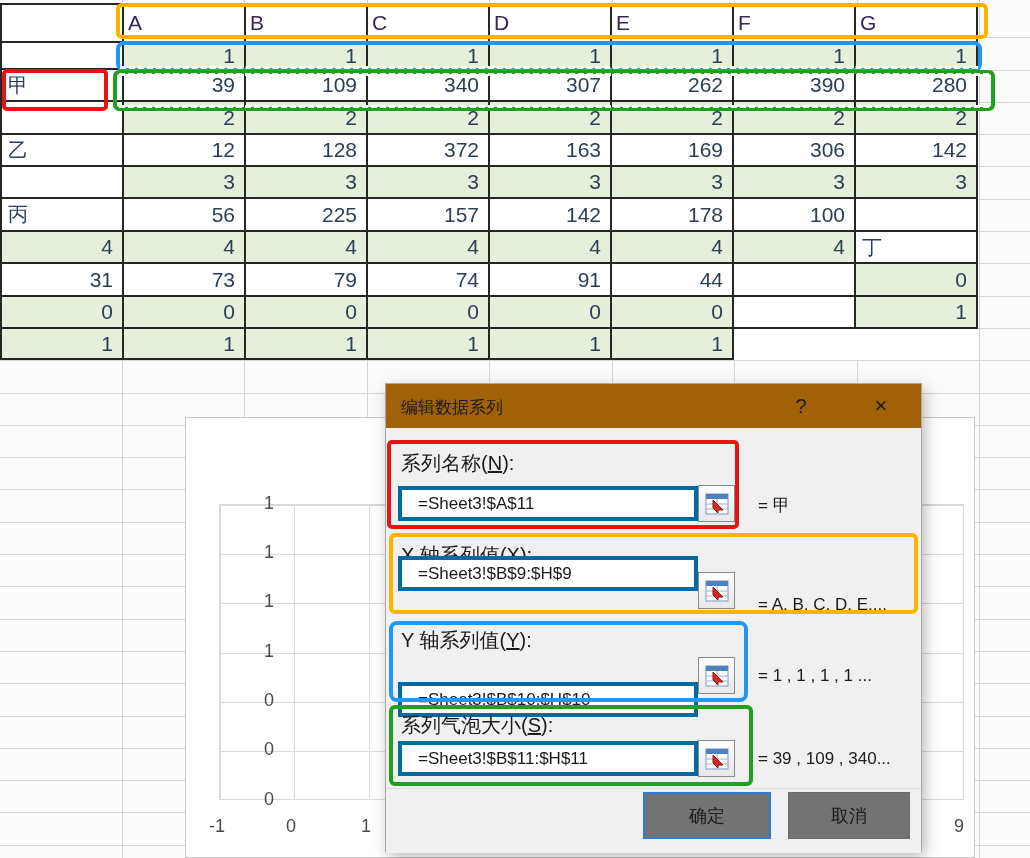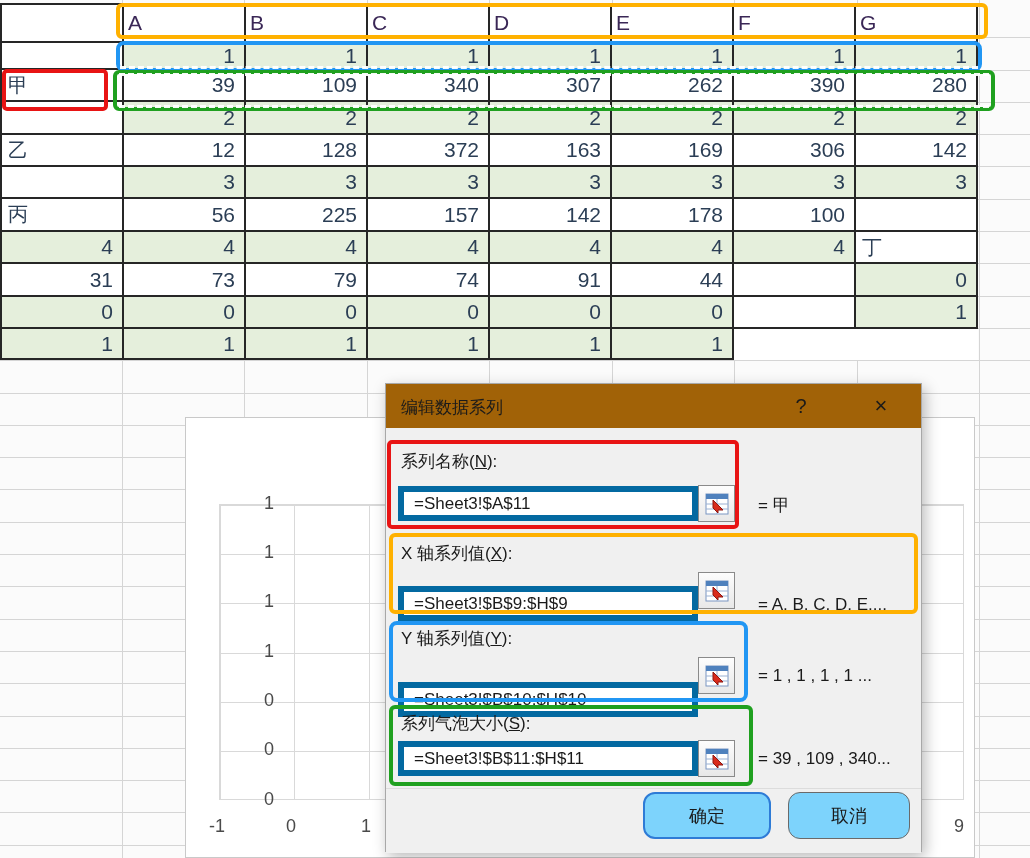--- a/index.html
+++ b/index.html
@@ -41,33 +41,33 @@
   
   .dialog { position:absolute; left:385px; top:383px; width:537px; height:469px;
     background:#f0f0f0; border:1px solid #a8a8a8;
     box-shadow:3px 5px 14px rgba(0,0,0,.28); }
   .titlebar { position:absolute; left:0; top:0; width:100%; height:44px; background:#a16207; }
   .dlg-title { position:absolute; left:15px; top:12px; font-size:17px; color:#1a1a1a; }
   .cap-btn { position:absolute; top:6px; width:34px; height:32px; display:flex;
     align-items:center; justify-content:center; font-size:20px; color:#1a1a1a; cursor:default; }
   .help-btn { left:398px; }
   .close-btn { left:478px; font-size:22px; }
-  .fld-label { position:absolute; left:15px; font-size:17px; color:#1a1a1a; white-space:nowrap; }
+  .fld-label { position:absolute; left:15px; font-size:20px; color:#1a1a1a; white-space:nowrap; }
   .fld-label u { text-decoration:underline; }
-  .fld-input { position:absolute; left:12px; width:300px; height:35px; border:6px solid #0369a1;
-    background:#fff; font-size:17px; color:#1a1a1a; padding:0 10px;
+  .fld-input { position:absolute; left:12px; width:300px; height:35px; border:4px solid #0369a1;
+    background:#fff; font-size:17px; color:#1a1a1a; padding:0 16px;
     font-family:"Liberation Sans","DejaVu Sans",sans-serif; }
   .picker { position:absolute; left:312px; width:37px; height:37px; border:1px solid #8a8a8a;
     background:linear-gradient(#fdfdfd,#e8e8e8); display:flex; align-items:center; justify-content:center; }
   .result { position:absolute; left:372px; font-size:17px; color:#1a1a1a; white-space:nowrap; }
   .btn-strip { position:absolute; left:0; top:404px; width:100%; height:65px;
     background:#f0f0f0; border-top:1px solid #dcdcdc; }
-  .btn { position:absolute; height:47px; background:#7dd3fc; font-size:18px; color:#1a1a1a;
+  .btn { position:absolute; height:47px; background:#737373; font-size:18px; color:#1a1a1a;
     display:flex; align-items:center; justify-content:center;
-    font-family:"Liberation Sans","DejaVu Sans",sans-serif;border-radius:12px; }
+    font-family:"Liberation Sans","DejaVu Sans",sans-serif; }
   .btn-ok { left:257px; top:3px; width:128px; border:2px solid #2e7bd6; }
   .btn-cancel { left:402px; top:3px; width:122px; border:1px solid #6a6a6a; }
 
   
   .ann { position:absolute; pointer-events:none; border-style:solid; border-width:4px; background:transparent; }
   .ann.red    { border-color:#e81414; border-radius:5px; }
   .ann.orange { border-color:#ffb100; border-radius:6px; }
   .ann.blue   { border-color:#2196f3; border-radius:8px; }
   .ann.green  { border-color:#1fa01f; border-radius:6px; }
   .tbl-orange { left:116px; top:3px;  width:872px; height:36px; }
@@ -214,21 +214,21 @@
           <rect x="1" y="1" width="22" height="5" fill="#4f81bd"></rect>
           <line x1="1" y1="11" x2="23" y2="11" stroke="#9ab1d3"></line>
           <line x1="1" y1="16" x2="23" y2="16" stroke="#9ab1d3"></line>
           <line x1="12" y1="6" x2="12" y2="21" stroke="#9ab1d3"></line>
           <polygon points="8,7 18,17 13,17 13,20 8,15" fill="#d92b1c" stroke="#8e1710"></polygon>
         </svg>
     </div>
     <div class="result" style="top:110px">= 甲</div>
 
     <div class="fld-label" style="top:158px"><span>X 轴系列值(</span><u>X</u><span>):</span></div>
-    <input class="fld-input" style="top: 202px;" value="=Sheet3!$B$9:$H$9">
+    <input class="fld-input" style="top: 172px;" value="=Sheet3!$B$9:$H$9">
     <div class="picker" style="top:188px">
       <svg width="24" height="22" viewBox="0 0 24 22">
           <rect x="1" y="1" width="22" height="20" fill="#fff" stroke="#7a96c2"></rect>
           <rect x="1" y="1" width="22" height="5" fill="#4f81bd"></rect>
           <line x1="1" y1="11" x2="23" y2="11" stroke="#9ab1d3"></line>
           <line x1="1" y1="16" x2="23" y2="16" stroke="#9ab1d3"></line>
           <line x1="12" y1="6" x2="12" y2="21" stroke="#9ab1d3"></line>
           <polygon points="8,7 18,17 13,17 13,20 8,15" fill="#d92b1c" stroke="#8e1710"></polygon>
         </svg>
     </div>

